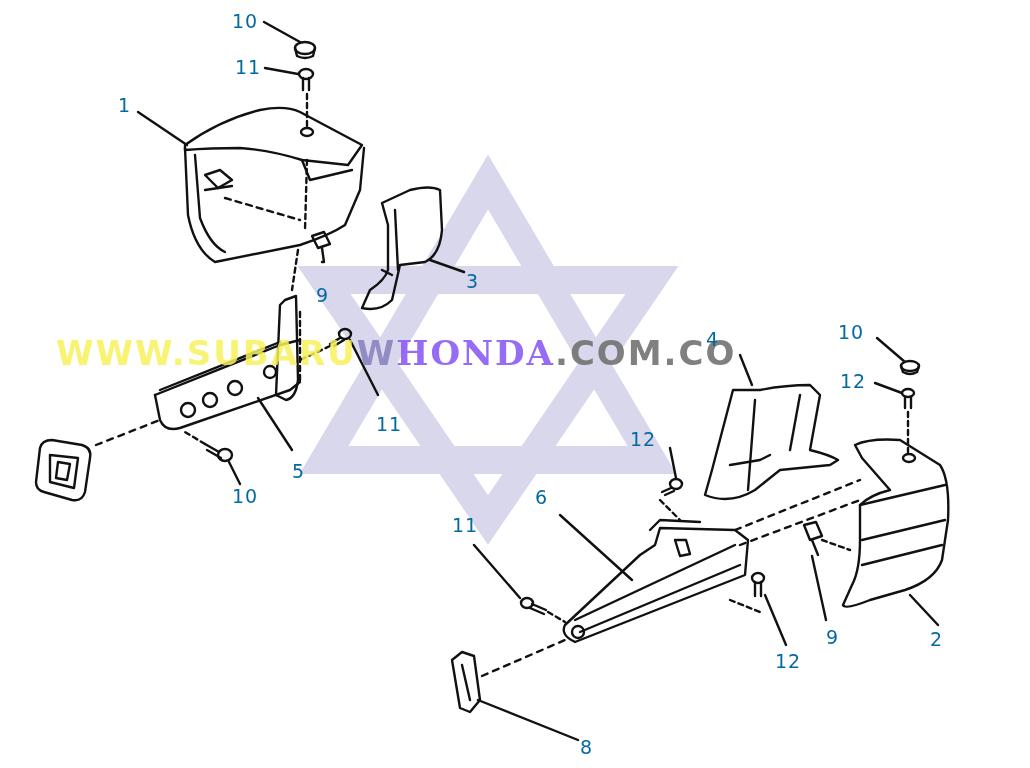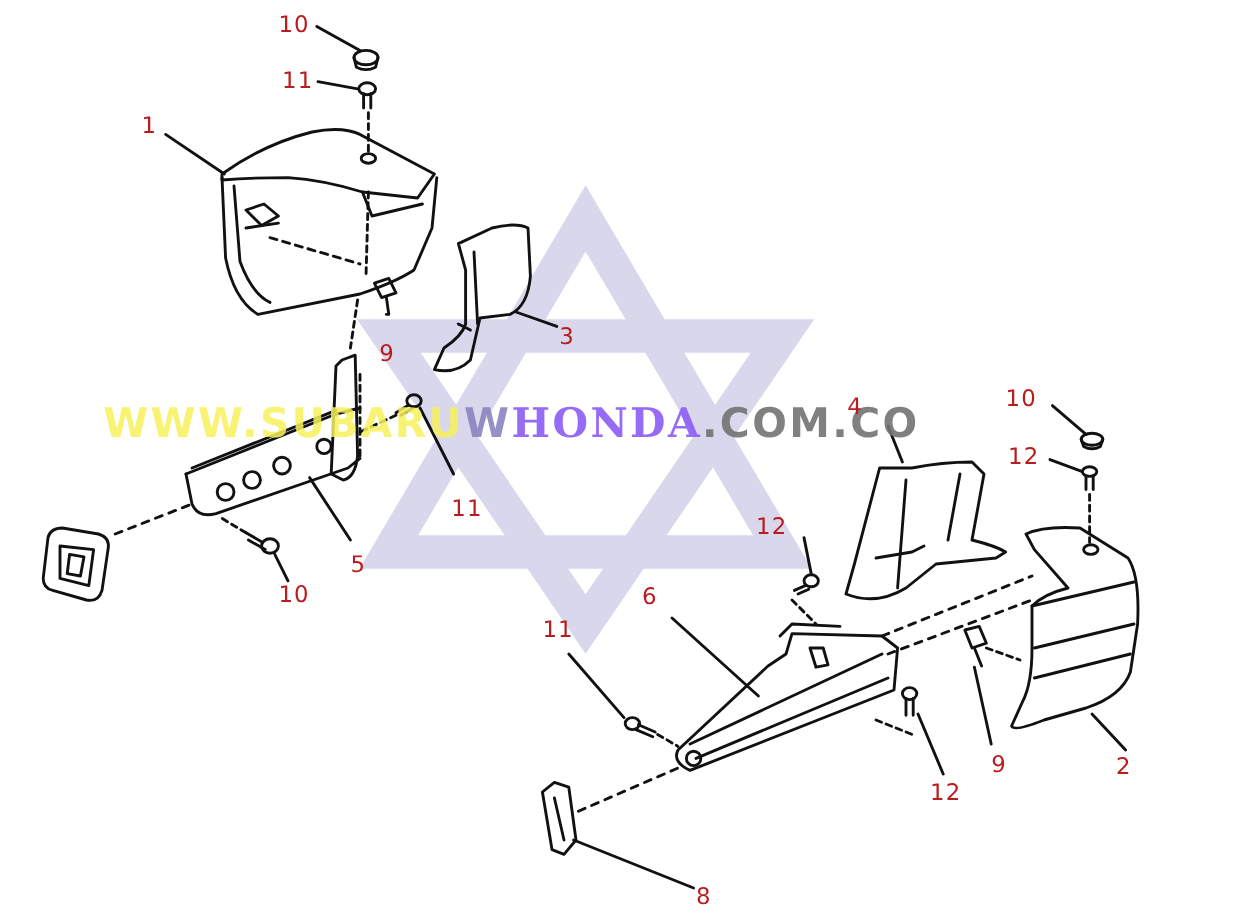--- a/index.html
+++ b/index.html
@@ -1,22 +1,22 @@
 <!DOCTYPE html>
 <html><head>
 <meta charset="utf-8">
 <style>
   html, body { margin: 0; padding: 0; background: #ffffff; }
   body { width: 1030px; height: 768px; overflow: hidden; position: relative; font-family: "DejaVu Sans", sans-serif; }
   #stage { position: absolute; left: 0; top: 0; width: 1030px; height: 768px; }
   svg { position: absolute; left: 0; top: 0; }
-  .lbl { position: absolute; font-family: "DejaVu Sans", sans-serif; font-size: 19px; color: #b91c1c; line-height: 1; letter-spacing: 1px; }
+  .lbl { position: absolute; font-family: "DejaVu Sans", sans-serif; font-size: 19px; color: #0369a1; line-height: 1; letter-spacing: 1px; }
   .wm { position: absolute; top: 336px; left: 56px; font-family: "DejaVu Sans", sans-serif; font-weight: bold; font-size: 34px; letter-spacing: 2px; line-height: 1; white-space: nowrap; }
   .wm span { display: inline-block; }
-  .wm-a { color: #f7f25a; opacity: 0.85; margin-left: 30px; }
+  .wm-a { color: #f7f25a; opacity: 0.85; }
   .wm-b { color: #8a86c0; opacity: 0.9; }
   .wm-c { color: #8b5cf6; font-family: "DejaVu Serif", serif; opacity: 0.9; }
   .wm-d { color: #737373; opacity: 0.9; }
 </style>
 </head>
 <body>
 
 <div id="stage">
 
   <svg width="1030" height="768">

